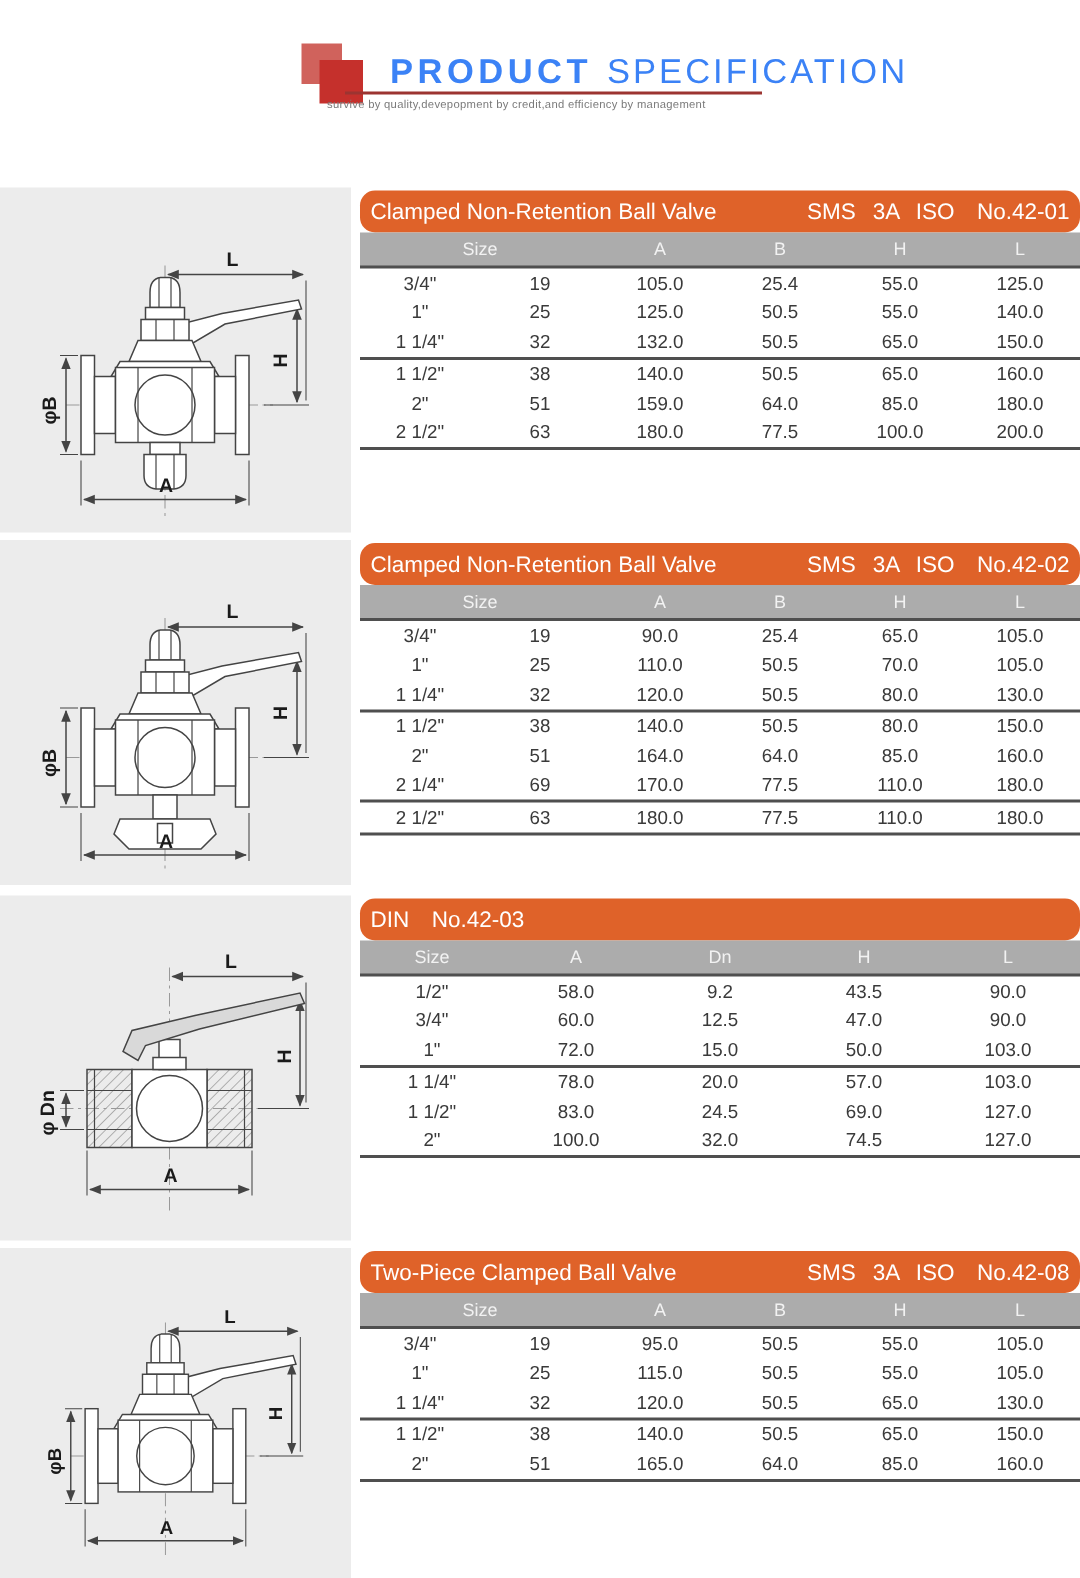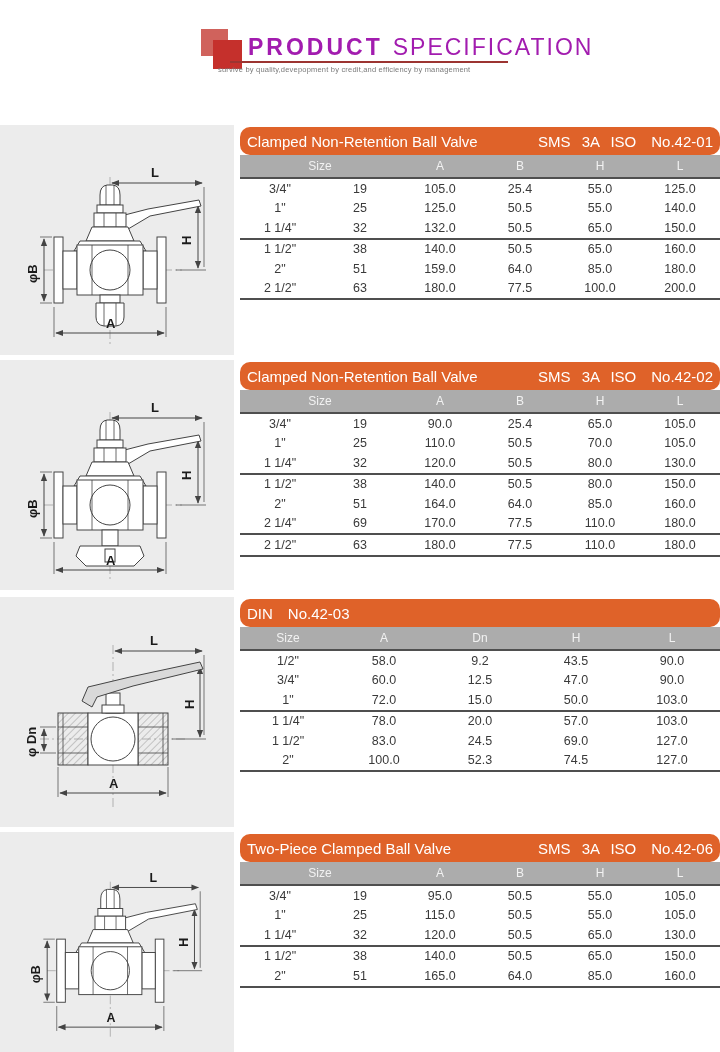--- a/index.html
+++ b/index.html
@@ -4,21 +4,21 @@
 <style>
   html,body{margin:0;padding:0;}
   body{
     width:720px;height:1052px;position:relative;background:#fff;
     font-family:"Liberation Sans", sans-serif;overflow:hidden;
   }
   
   .brand{position:absolute;left:0;top:0;width:720px;height:125px;background:#fff;}
   .logo-back{position:absolute;left:201px;top:29px;width:27px;height:27px;background:var(--logo_red_back,#D0625C);}
   .logo-front{position:absolute;left:213px;top:40px;width:29px;height:29px;background:var(--logo_red_front,#C5302C);}
-  .brand-title{position:absolute;left:248px;top:34px;white-space:nowrap;color:#a21caf;}
+  .brand-title{position:absolute;left:260px;top:34px;white-space:nowrap;color:#3b82f6;}
   .brand-title .b{font-size:23px;font-weight:bold;letter-spacing:3px;}
   .brand-title .l{font-size:23px;font-weight:normal;letter-spacing:2px;margin-left:10px;}
   .brand-underline{position:absolute;left:230px;top:61px;width:278px;height:2px;background:var(--underline_red,#9C3431);}
   .brand-tagline{position:absolute;left:218px;top:65px;width:300px;text-align:left;font-size:7.5px;color:#7a7a7a;letter-spacing:.2px;}
   
   .section{position:absolute;left:0;width:720px;}
   .s1{top:125px;height:230px;} .s2{top:360px;height:230px;}
   .s3{top:597px;height:230px;} .s4{top:832px;height:220px;}
   .panel{position:absolute;left:0;top:0;width:234px;height:100%;background:var(--panel_gray,#ECECEC);}
   .panel svg{width:100%;height:100%;display:block;}
@@ -396,21 +396,21 @@
           <tr>
             <td>1 1/2"</td>
             <td>83.0</td>
             <td>24.5</td>
             <td>69.0</td>
             <td>127.0</td>
           </tr>
           <tr>
             <td>2"</td>
             <td>100.0</td>
-            <td>52.3</td>
+            <td>32.0</td>
             <td>74.5</td>
             <td>127.0</td>
           </tr>
         </tbody>
     </table>
   </div>
 </div>
 
 <div class="section s4">
   <div class="panel">
@@ -455,21 +455,21 @@
       <text class="dim" transform="translate(191,120) rotate(-90)">H</text>
       <text class="dim" transform="translate(37,158) rotate(-90)">φB</text>
       <text class="dim" x="106" y="199">A</text>
     </svg>
   </div>
   <div class="tablewrap">
     <div class="titlebar">
       <span class="t-name">Two-Piece Clamped Ball Valve</span>
       <span class="t-right">
         <span class="t-std">SMS 3A ISO</span>
-        <span class="t-num">No.42-06</span>
+        <span class="t-num">No.42-08</span>
       </span>
     </div>
     <table class="spec">
       <thead>
           <tr>
             <th colspan="2">Size</th>
             <th>A</th>
             <th>B</th>
             <th>H</th>
             <th>L</th>

